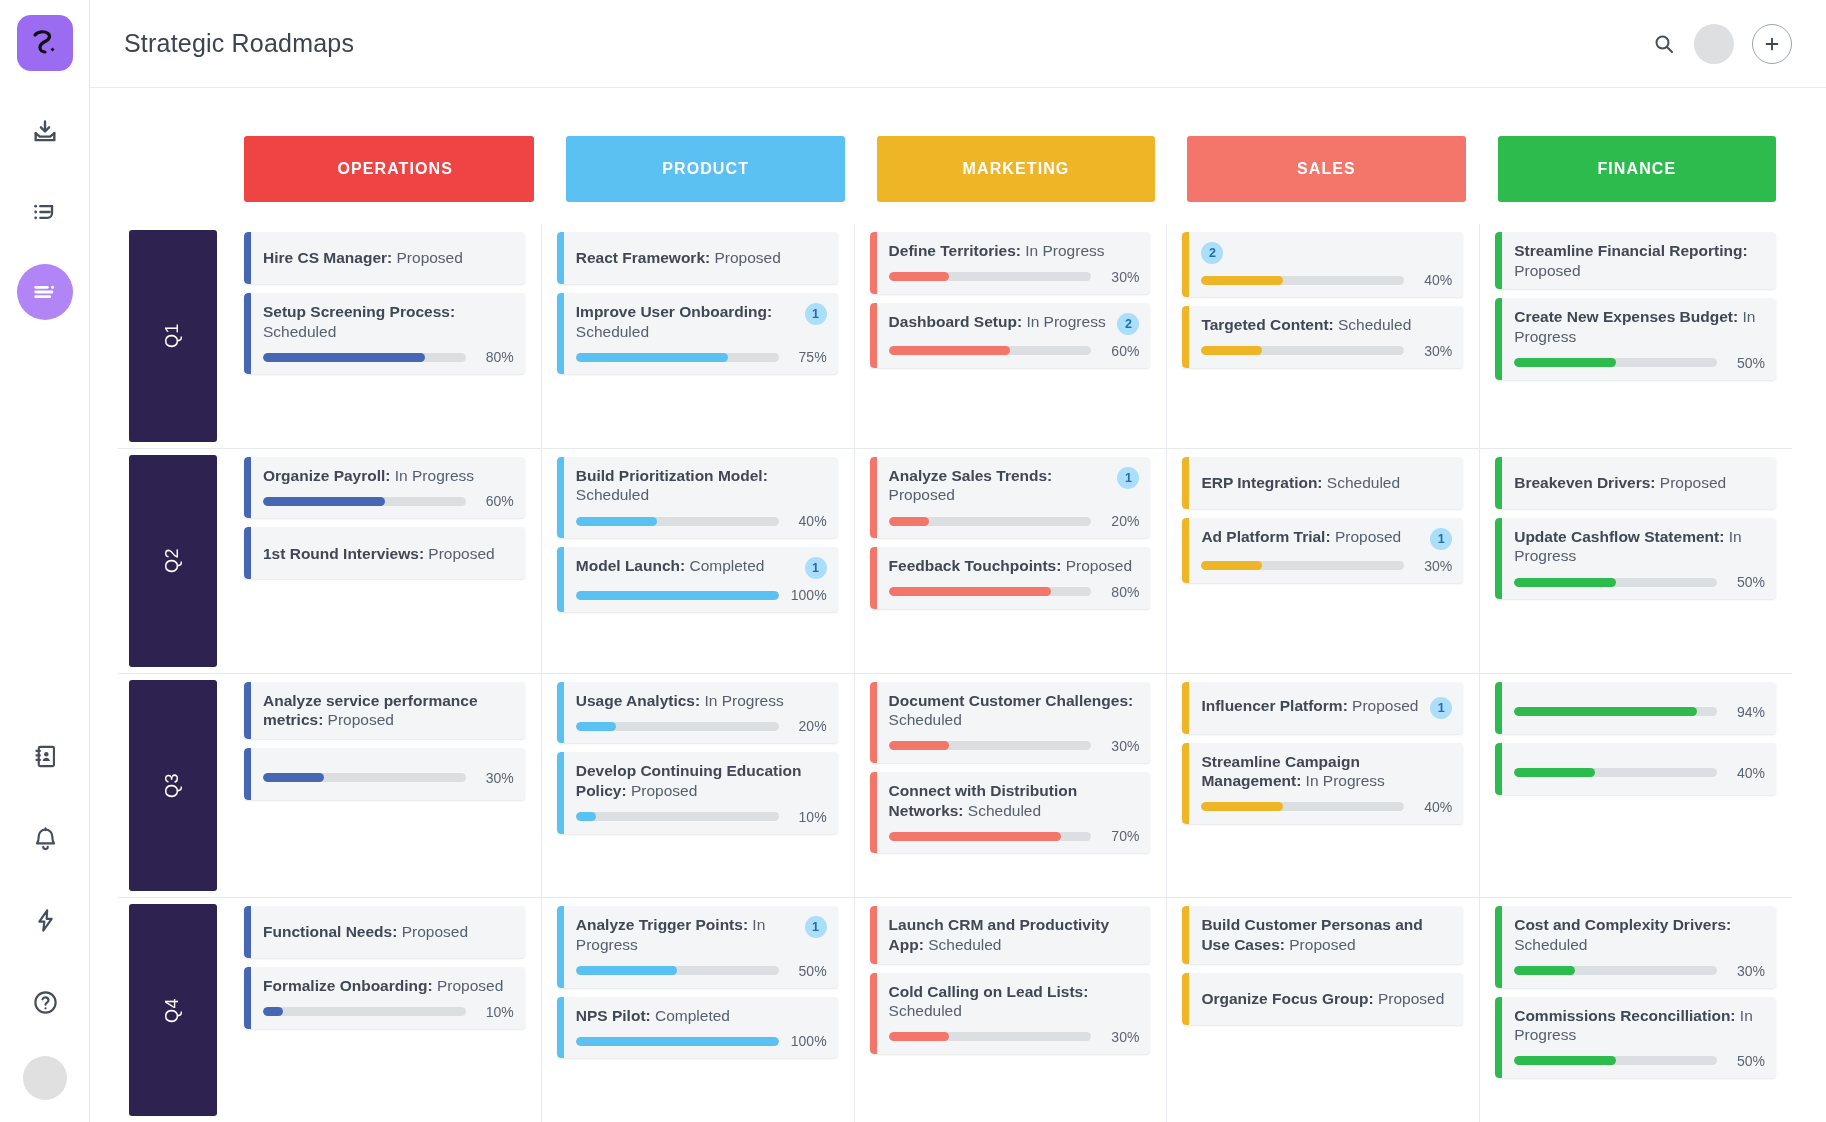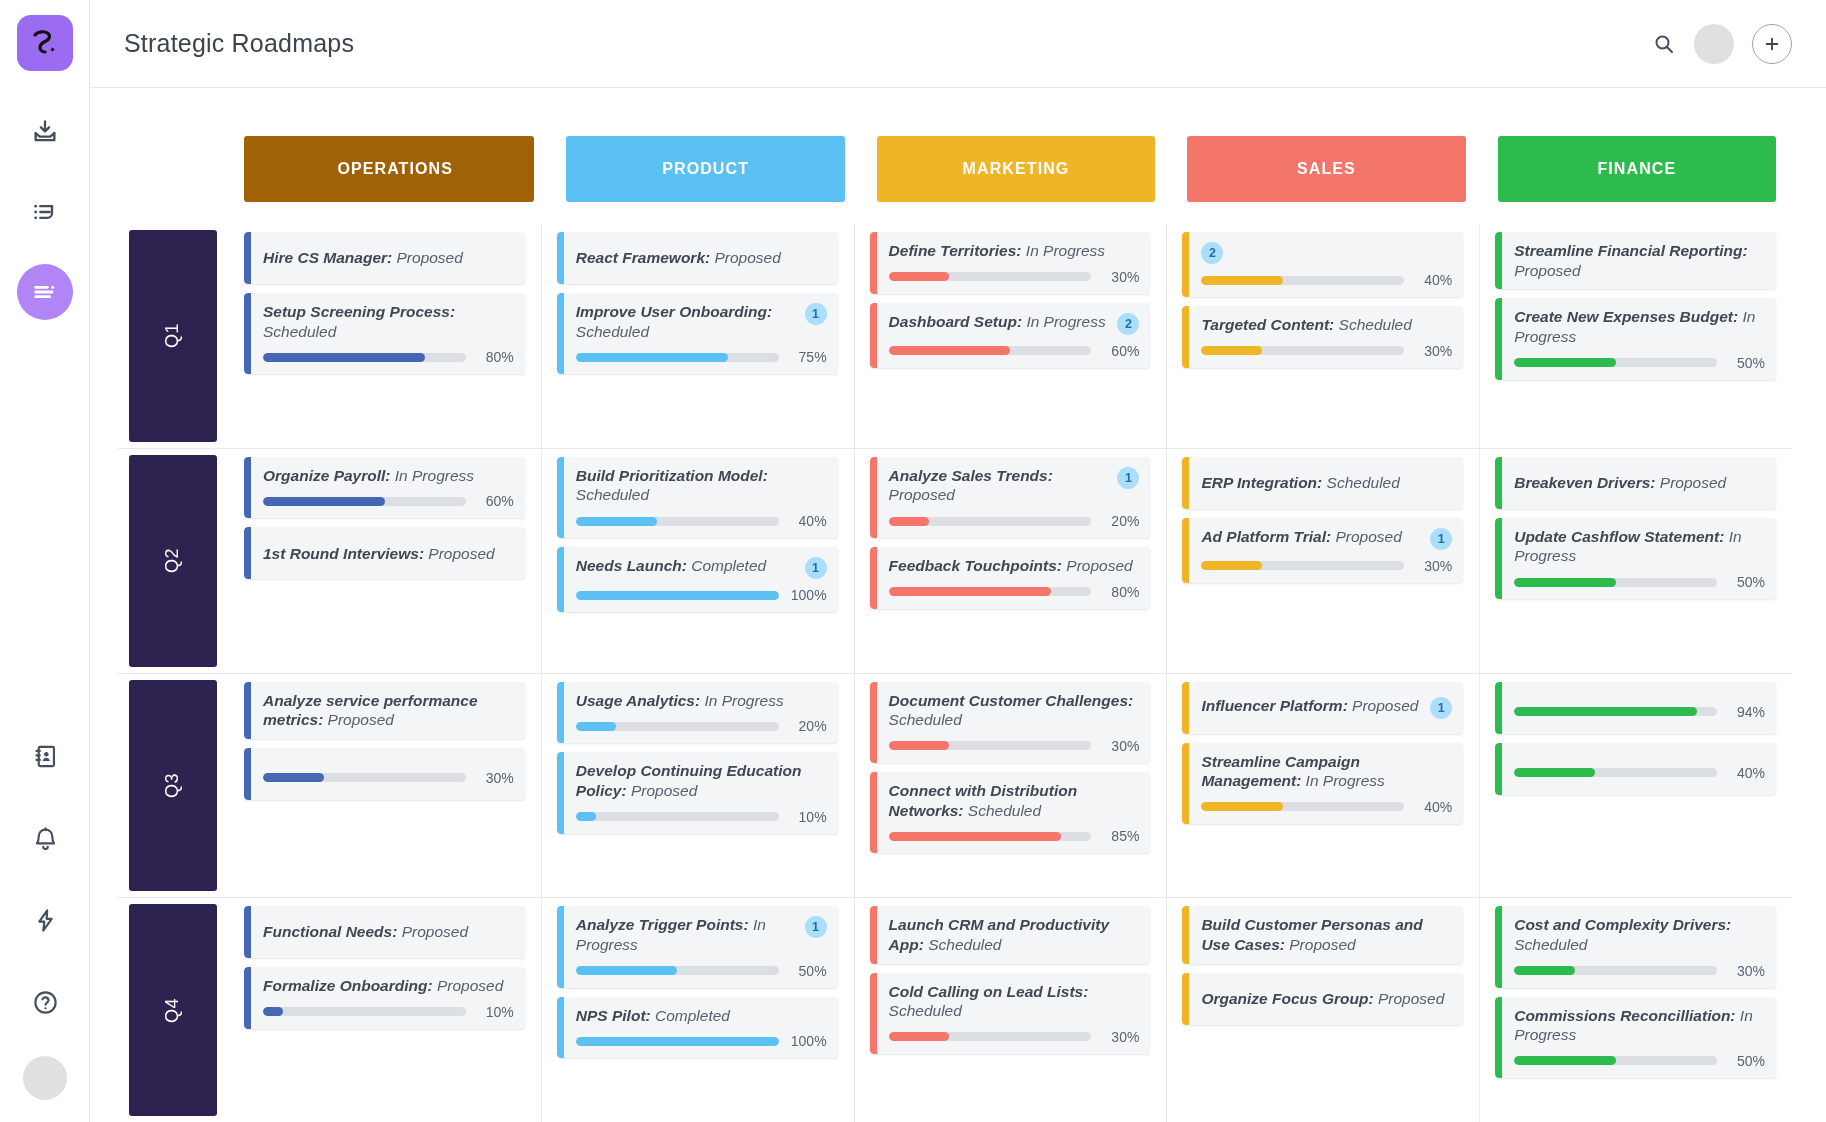--- a/index.html
+++ b/index.html
@@ -131,21 +131,20 @@
   }
   .card-stripe { flex: 0 0 7px; border-radius: 4px 0 0 4px; }
   .card-body {
     flex: 1; padding: 9px 11px 9px 12px; min-width: 0;
     display: flex; flex-direction: column; justify-content: center;
   }
   .card-top { display: flex; align-items: flex-start; gap: 6px; }
   .card-text {
     flex: 1; font-size: 15.5px; line-height: 1.27; color: #55606e;
     word-wrap: break-word;
-    font-style: italic;
   }
   .card-text .t { font-weight: 700; color: #3f4854; }
   .badge {
     flex: 0 0 auto;
     width: 22px; height: 22px; border-radius: 50%;
     background: #aadefa; color: #1f6fa8;
     font-size: 12.5px; font-weight: 700;
     display: flex; align-items: center; justify-content: center;
     margin-top: 1px;
   }
@@ -248,21 +247,21 @@
           <svg width="20" height="20" viewBox="0 0 24 24" fill="none" stroke="currentColor" stroke-width="2.2" stroke-linecap="round">
             <path d="M12 5.5v13M5.5 12h13"></path>
           </svg>
         </div>
       </div>
     </div>
 
     <div class="board">
       <div class="header-row" id="header-row">
         <div class="corner-spacer"></div>
-      <div class="col-header" style="background: #a16207; padding-left: 12px;">
+      <div class="col-header" style="background: #ef4444; padding-left: 12px;">
             <span>OPERATIONS</span>
           </div>
           <div class="col-header" style="background: rgb(91, 192, 242);">
             <span>PRODUCT</span>
           </div>
           <div class="col-header" style="background: rgb(238, 182, 39);">
             <span>MARKETING</span>
           </div>
           <div class="col-header" style="background: rgb(244, 117, 106);">
             <span>SALES</span>
@@ -455,21 +454,21 @@
                       <div class="fill" style="width: 40%; background: rgb(91, 192, 242);"></div>
                     </div>
                     <div class="pct">40%</div>
                   </div>
                 </div>
               </div>
               <div class="card">
                 <div class="card-stripe" style="background: rgb(91, 192, 242);"></div>
                 <div class="card-body">
                   <div class="card-top">
-                    <div class="card-text"><span class="t">Needs Launch:</span><span> Completed</span></div>
+                    <div class="card-text"><span class="t">Model Launch:</span><span> Completed</span></div>
                     <div class="badge" style="background: rgb(170, 222, 250); color: rgb(31, 111, 168);">1</div>
                   </div>
                   <div class="progress-row">
                     <div class="track" style="background: rgb(220, 223, 225);">
                       <div class="fill" style="width: 100%; background: rgb(91, 192, 242);"></div>
                     </div>
                     <div class="pct">100%</div>
                   </div>
                 </div>
               </div>
@@ -630,21 +629,21 @@
               <div class="card">
                 <div class="card-stripe" style="background: rgb(244, 117, 106);"></div>
                 <div class="card-body">
                   <div class="card-top">
                     <div class="card-text"><span class="t">Connect with Distribution Networks:</span><span> Scheduled</span></div>
                   </div>
                   <div class="progress-row">
                     <div class="track" style="background: rgb(220, 223, 225);">
                       <div class="fill" style="width: 85%; background: rgb(244, 117, 106);"></div>
                     </div>
-                    <div class="pct">85%</div>
+                    <div class="pct">70%</div>
                   </div>
                 </div>
               </div>
             </div>
             <div class="col-cell sep">
               <div class="card">
                 <div class="card-stripe" style="background: rgb(238, 182, 39);"></div>
                 <div class="card-body">
                   <div class="card-top">
                     <div class="card-text"><span class="t">Influencer Platform:</span><span> Proposed</span></div>

